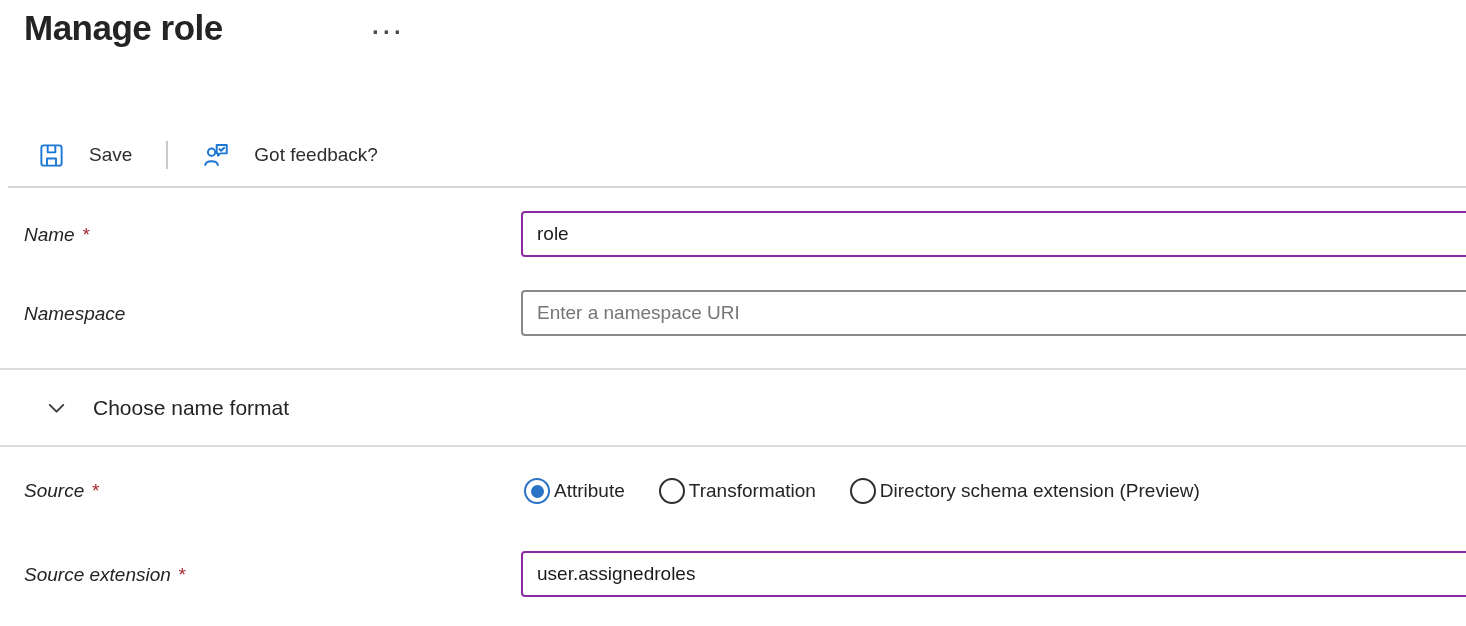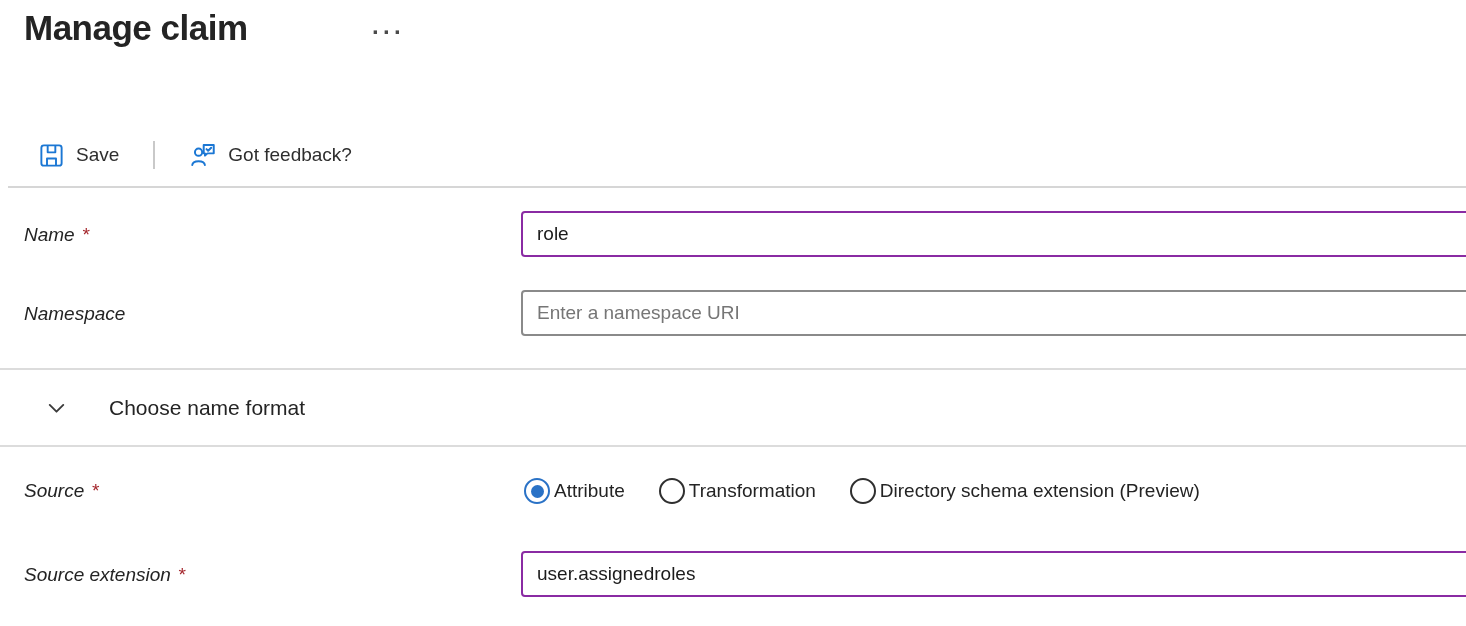--- a/index.html
+++ b/index.html
@@ -43,21 +43,21 @@
     top: 134px;
     height: 42px;
     display: flex;
     align-items: center;
     gap: 34px;
     padding-left: 14px;
   }
   .tb-item {
     display: flex;
     align-items: center;
-    gap: 11px;
+    gap: 24px;
     font-size: 19px;
     color: #2e2e2e;
     cursor: pointer;
     background: none;
     border: none;
     padding: 0;
     font-family: inherit;
   }
   .tb-item.disabled { color: #a6a6a6; cursor: default; }
   .tb-sep {
@@ -108,21 +108,21 @@
   .name-format-section {
     position: absolute;
     left: 0;
     right: 0;
     top: 368px;
     height: 75px;
     border-top: 2px solid #dcdcdc;
     border-bottom: 2px solid #dcdcdc;
     display: flex;
     align-items: center;
-    gap: 40px;
+    gap: 24px;
     padding-left: 44px;
     cursor: pointer;
     background: #fff;
   }
   .section-label {
     font-size: 21px;
     color: #242424;
   }
   
   .radio-group {
@@ -159,21 +159,21 @@
     width: 13px;
     height: 13px;
     border-radius: 50%;
     background: #2a72c6;
   }
   svg { display: block; }
 </style>
 </head>
 <body>
 
-<h1 class="page-title">Manage claim</h1>
+<h1 class="page-title">Manage role</h1>
 <button class="more-btn">···</button>
 
 <div class="toolbar">
   <button class="tb-item">
     <span>
       <svg width="27" height="27" viewBox="0 0 24 24" fill="none" stroke="#1b77d4" stroke-width="1.7" stroke-linejoin="round">
         <rect x="3" y="3" width="18" height="18" rx="2.2"></rect>
         <path d="M8.6 3 v6.2 h6.8 V3"></path>
         <path d="M8 21 v-6.4 h8 V21"></path>
       </svg>

